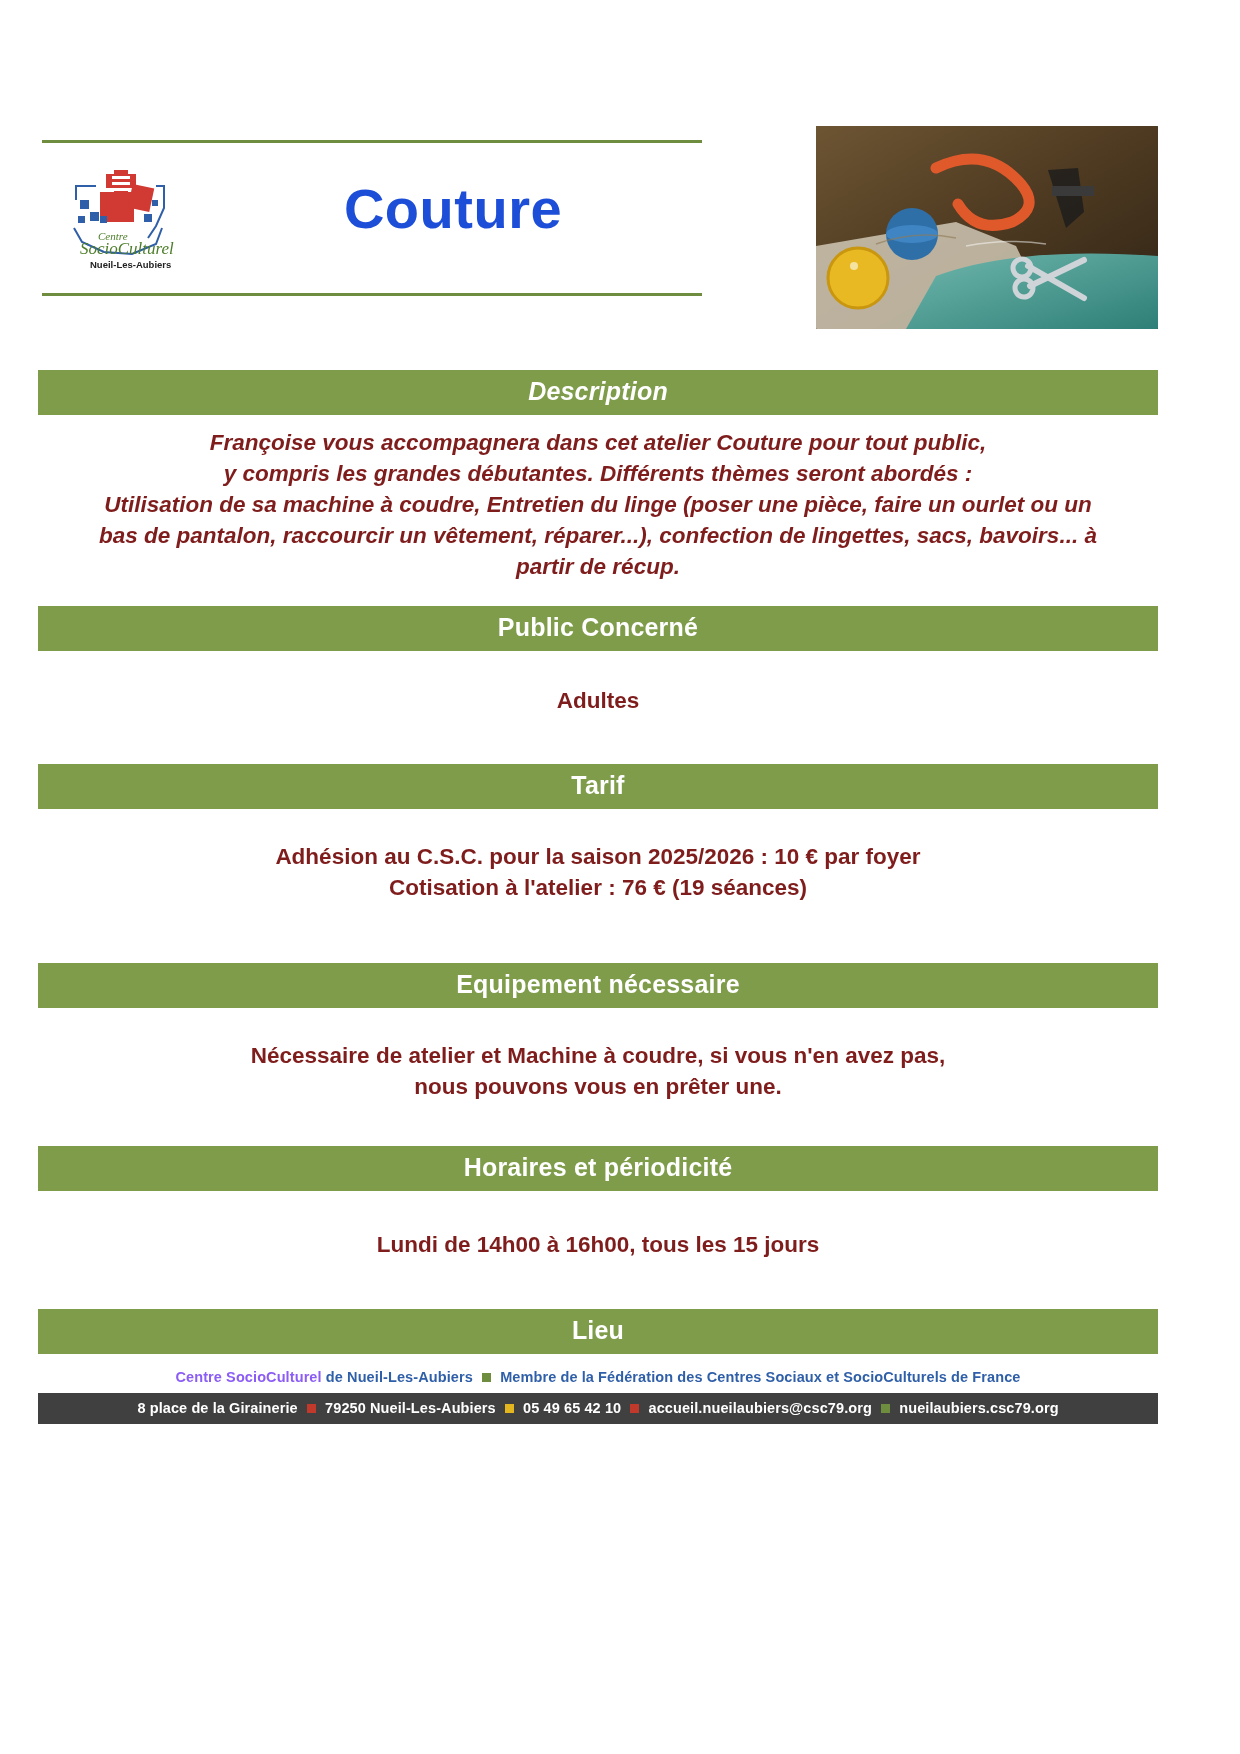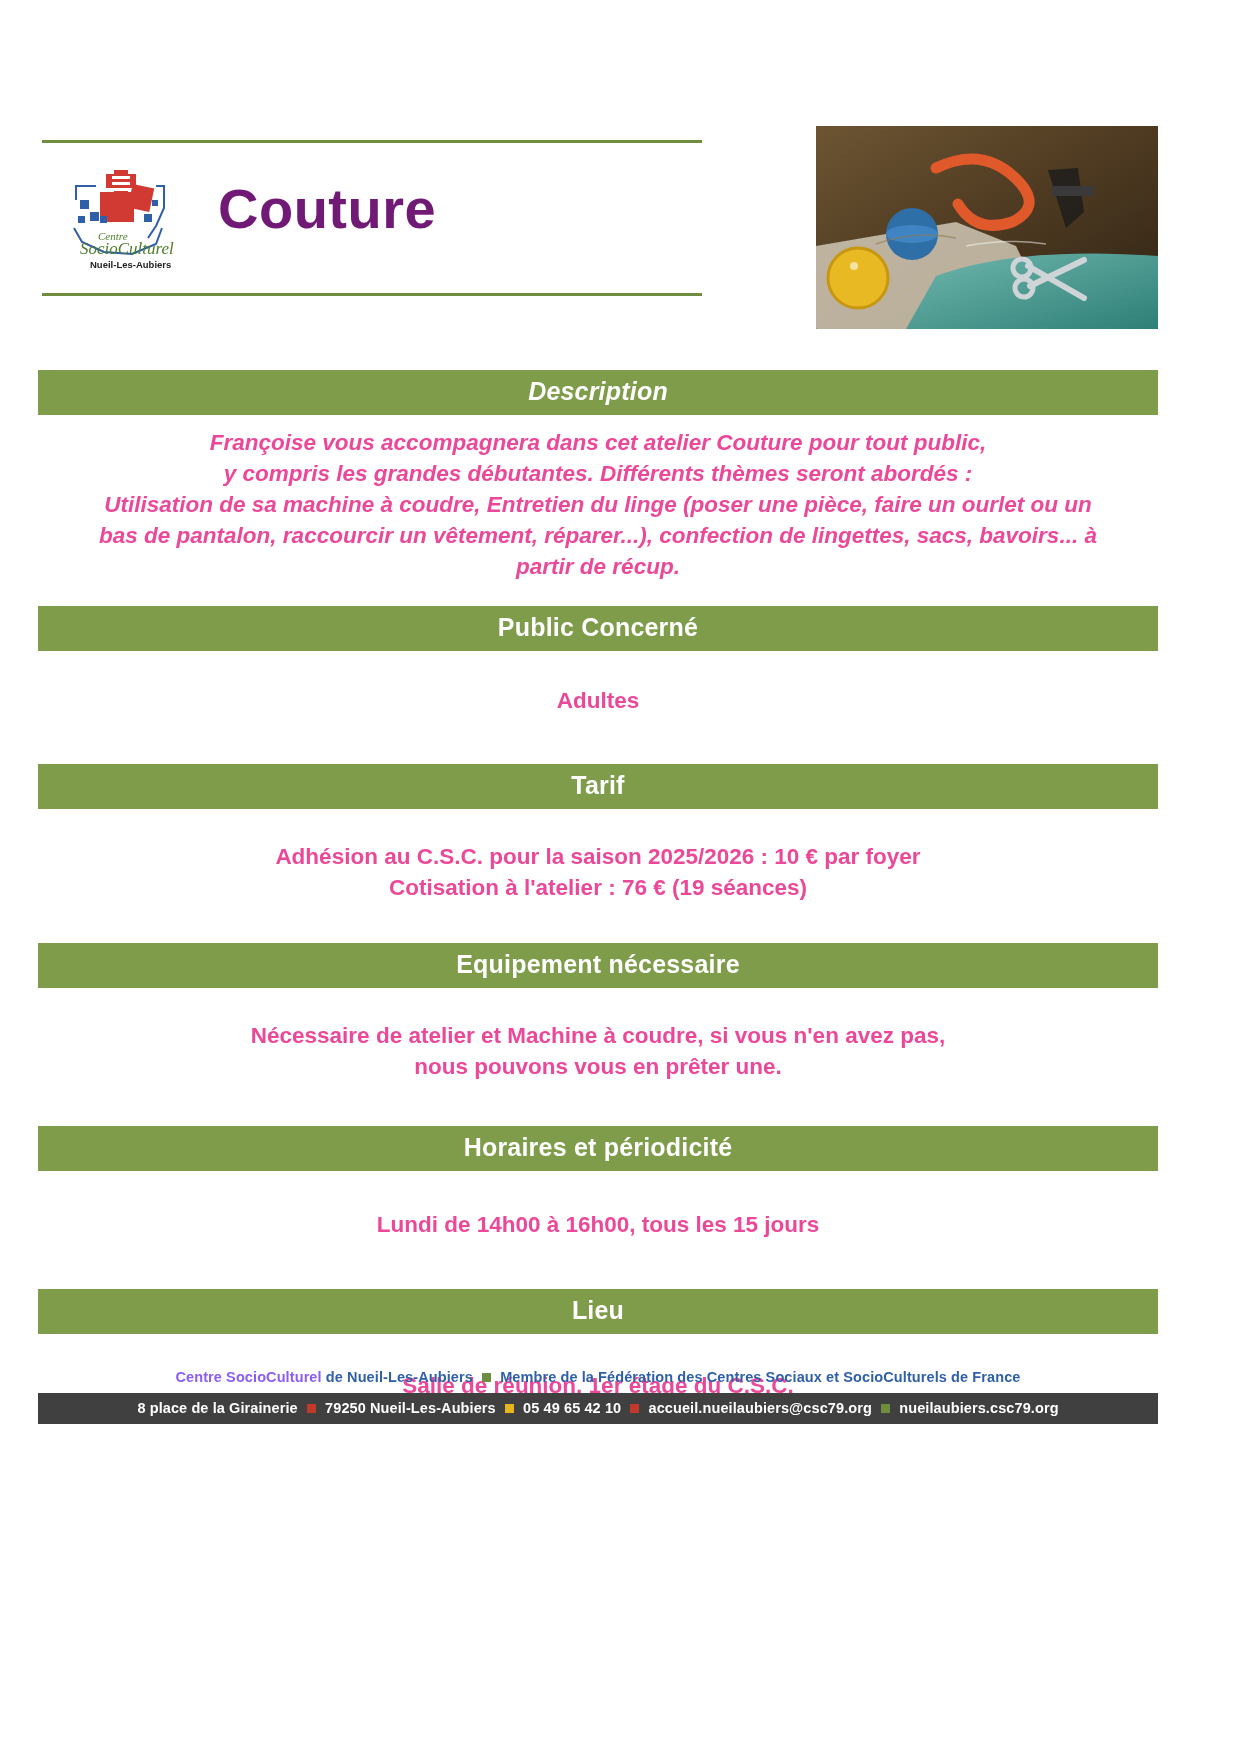--- a/index.html
+++ b/index.html
@@ -46,24 +46,24 @@
     width: 130px;
     height: 130px;
   }
   .logo svg { display: block; }
 
   .title {
     position: absolute;
     left: 180px;
     top: 48px;
     width: 470px;
-    text-align: left;
+    text-align: center;
     font-size: 56px;
     font-weight: bold;
-    color: #701a75;
+    color: #1d4ed8;
     letter-spacing: 0.5px;
   }
 
   .photo {
     position: absolute;
     right: 0;
     top: -2px;
     width: 342px;
     height: 203px;
     overflow: hidden;
@@ -80,35 +80,35 @@
     font-weight: bold;
     text-align: center;
     padding: 7px 0 9px 0;
     letter-spacing: 0.2px;
   }
   .body-text {
     text-align: center;
     font-size: 22.5px;
     font-weight: bold;
     line-height: 1.38;
-    color: #ec4899;
+    color: #7f1d1d;
     padding: 10px 6px 0 6px;
   }
   .body-text .line { display: block; }
 
   .sec-desc { margin-top: 32px; font-style: italic; }
   .desc-text { padding-top: 12px; padding-bottom: 6px; }
 
   .sec-public { margin-top: 18px; }
   .public-text { padding-top: 34px; padding-bottom: 40px; }
 
   .sec-tarif { margin-top: 8px; }
   .tarif-text { padding-top: 32px; padding-bottom: 38px; }
 
-  .sec-equip { margin-top: 2px; }
+  .sec-equip { margin-top: 22px; }
   .equip-text { padding-top: 32px; padding-bottom: 36px; }
 
   .sec-horaires { margin-top: 8px; }
   .horaires-text { padding-top: 38px; padding-bottom: 42px; }
 
   .sec-lieu { margin-top: 6px; }
   .lieu-text { padding-top: 36px; padding-bottom: 30px; }
 
   
   .footer {

